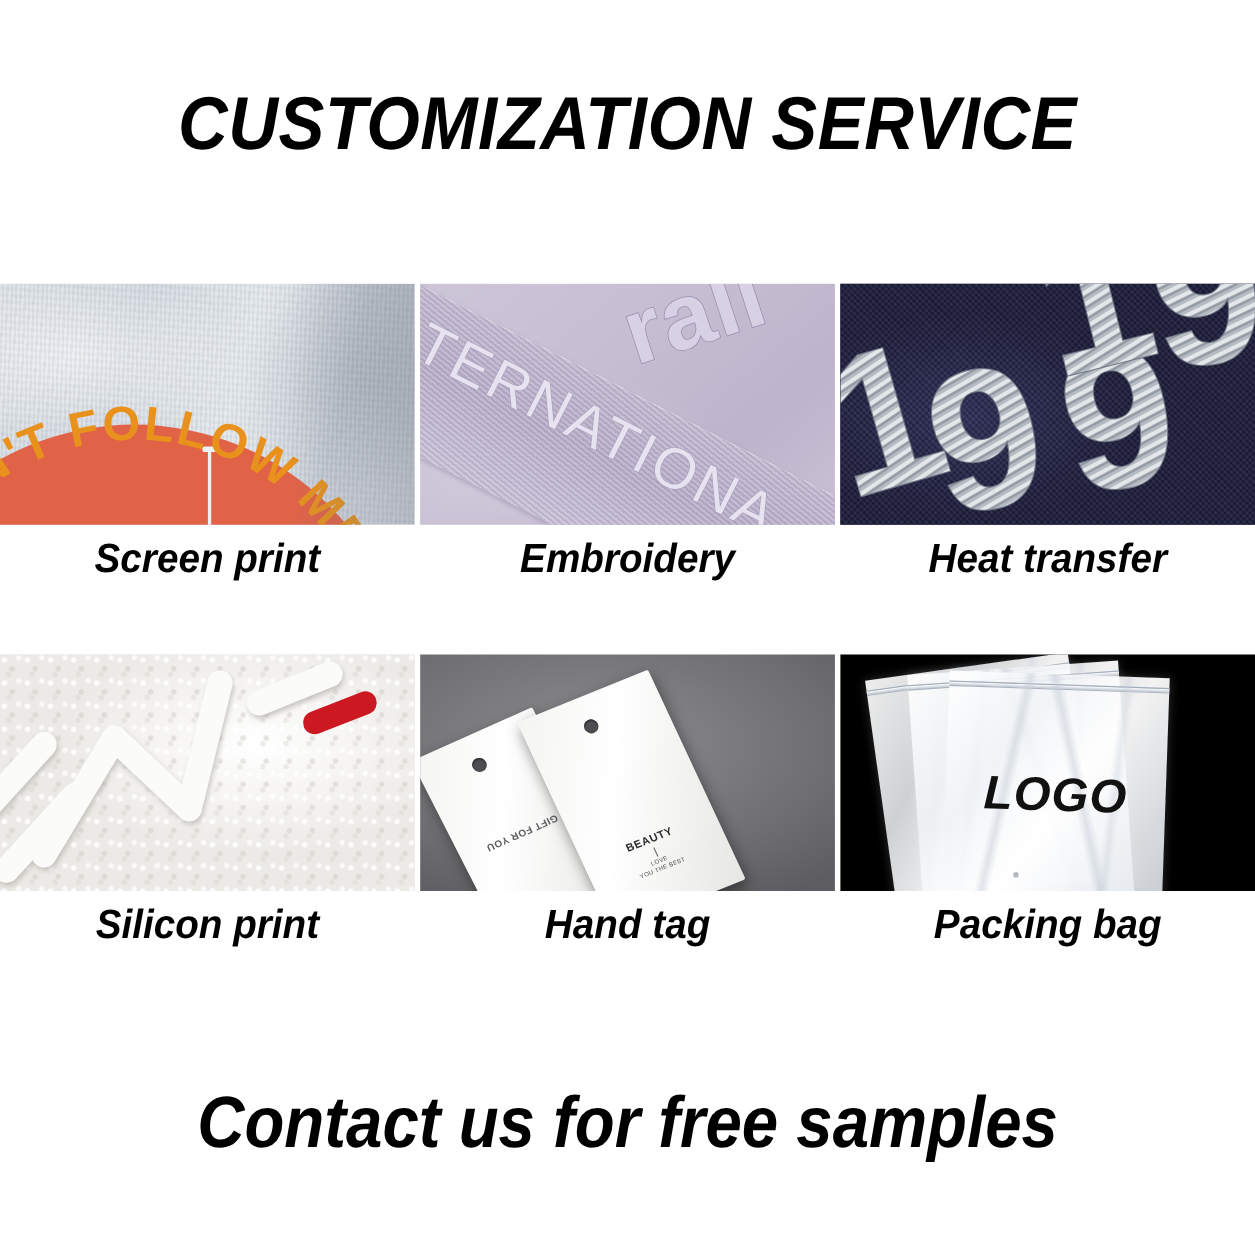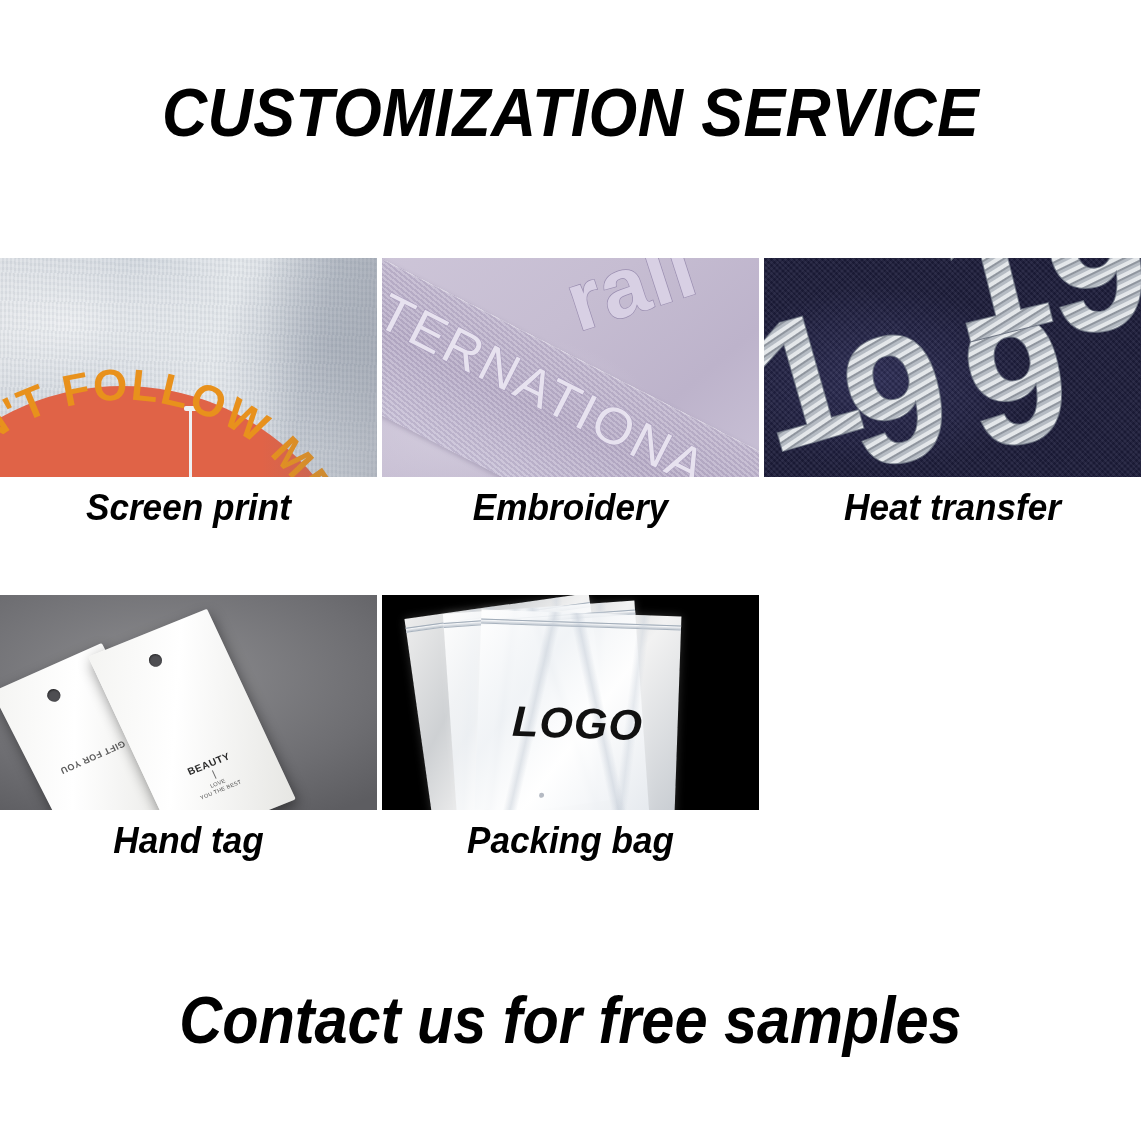--- a/index.html
+++ b/index.html
@@ -429,20 +429,44 @@
           <text class="ht-digit" transform="translate(292,78) rotate(-8)">9</text>
         </svg>
       </div>
       <div class="caption">Heat transfer</div>
     </div>
 
     <div class="row2-spacer"></div>
     <div class="row2-spacer"></div>
     <div class="row2-spacer"></div>
 
+    <div class="cell row2">
+      <div class="thumb tile-siliconprint">
+        <div class="sil-terry"></div>
+        <svg class="sil-svg" viewBox="0 0 377 215">
+          <defs>
+            <filter id="silglow" x="-30%" y="-30%" width="160%" height="160%">
+              <feDropShadow dx="1.5" dy="3" stdDeviation="2.5" flood-color="#b9b6b0" flood-opacity="0.75"></feDropShadow>
+            </filter>
+          </defs>
+          <g class="sil-stroke" stroke-width="23">
+            <path d="M -22 150 L 40 82"></path>
+            <path d="M 6 196 L 68 128"></path>
+            <path d="M 40 182 L 104 76"></path>
+            <path d="M 104 76 L 172 140"></path>
+            <path d="M 172 140 L 200 26"></path>
+            <path d="M 236 44 L 300 18"></path>
+          </g>
+          <g class="sil-red" stroke-width="21">
+            <path d="M 286 62 L 332 44"></path>
+          </g>
+        </svg>
+      </div>
+      <div class="caption">Silicon print</div>
+    </div>
 
     <div class="cell row2">
       <div class="thumb tile-handtag">
         <div class="tag tag-a">
           <div class="tag-hole"></div>
           <div class="tag-text-a">GIFT FOR YOU</div>
         </div>
         <div class="tag tag-b">
           <div class="tag-hole"></div>
           <div class="tag-text-b">

